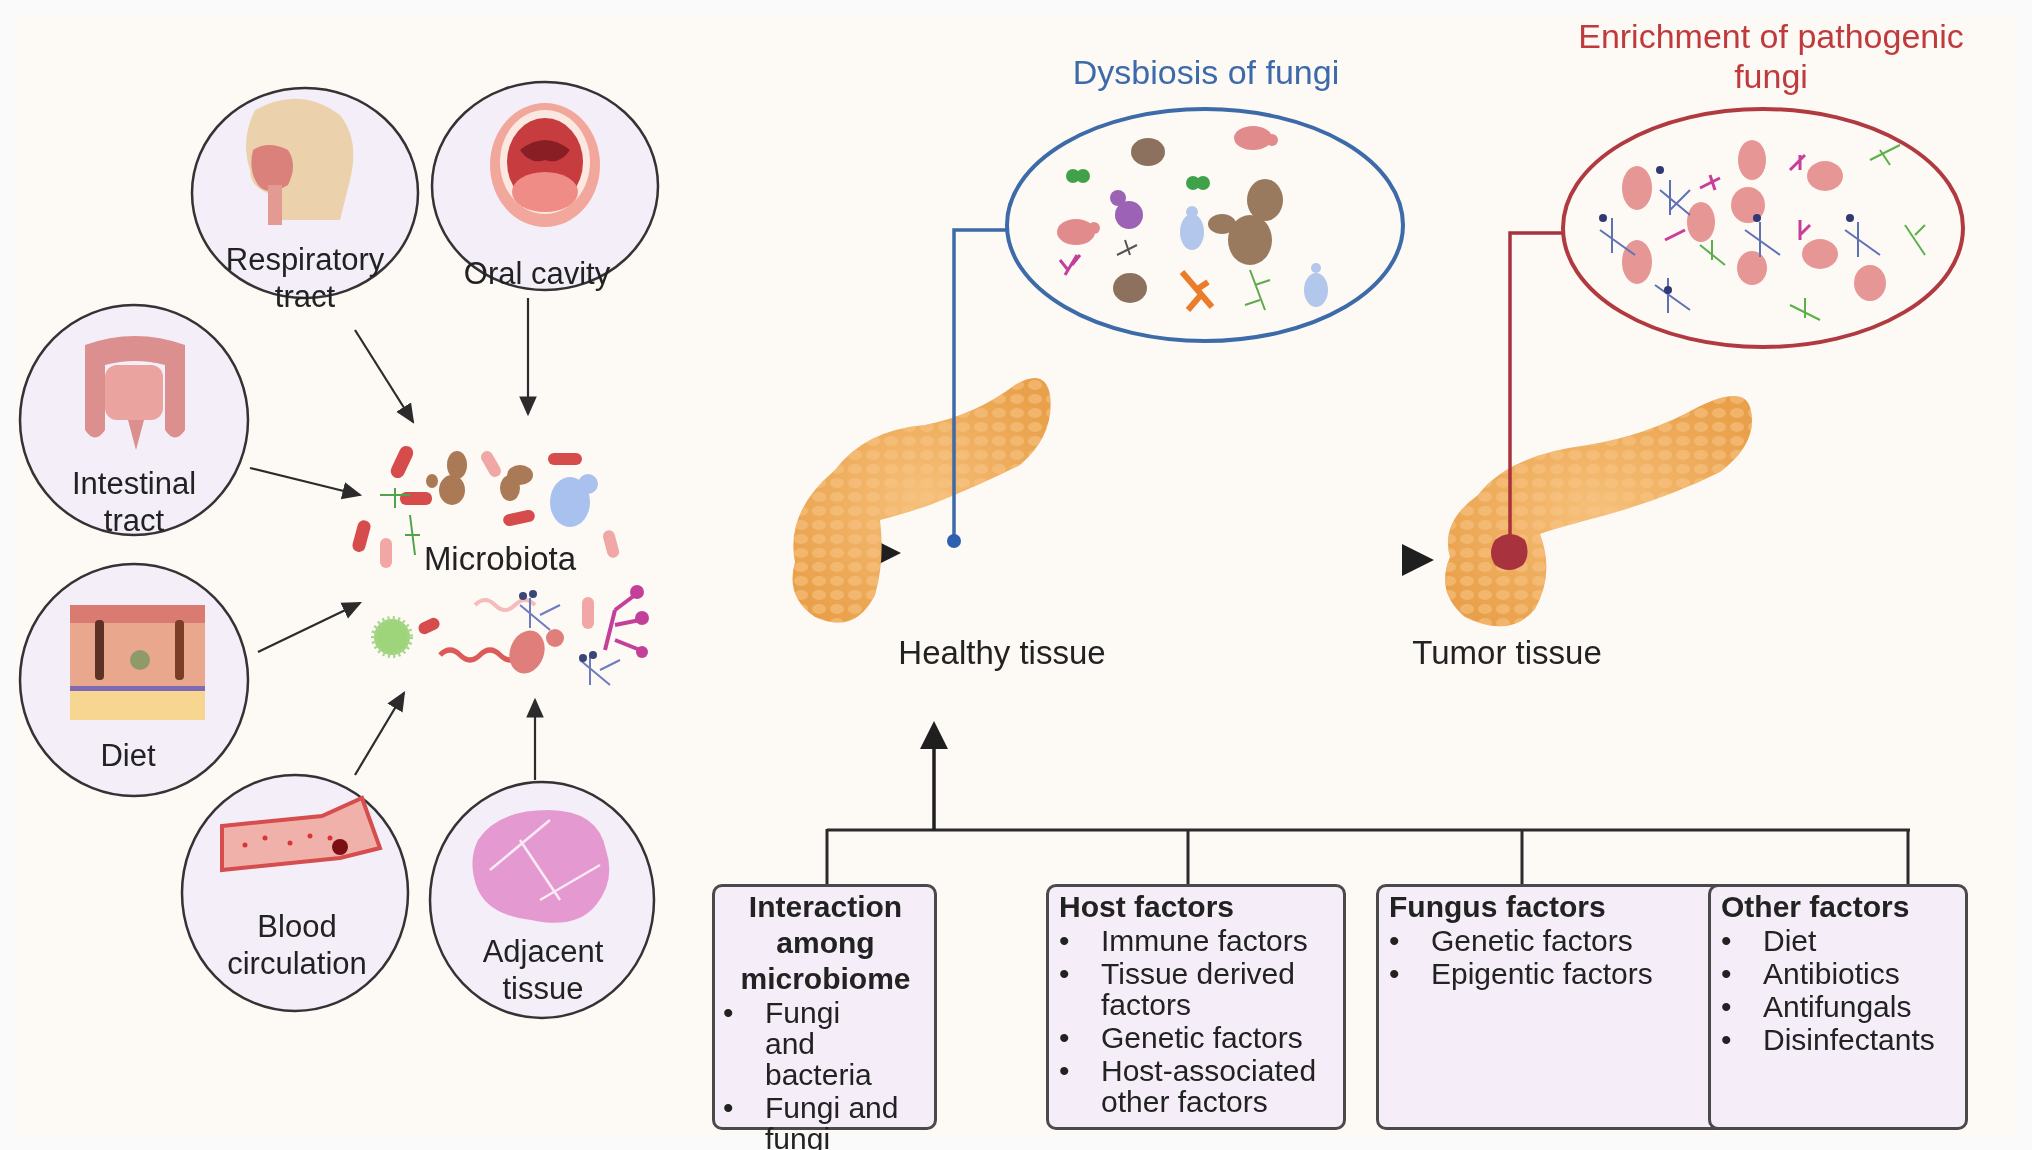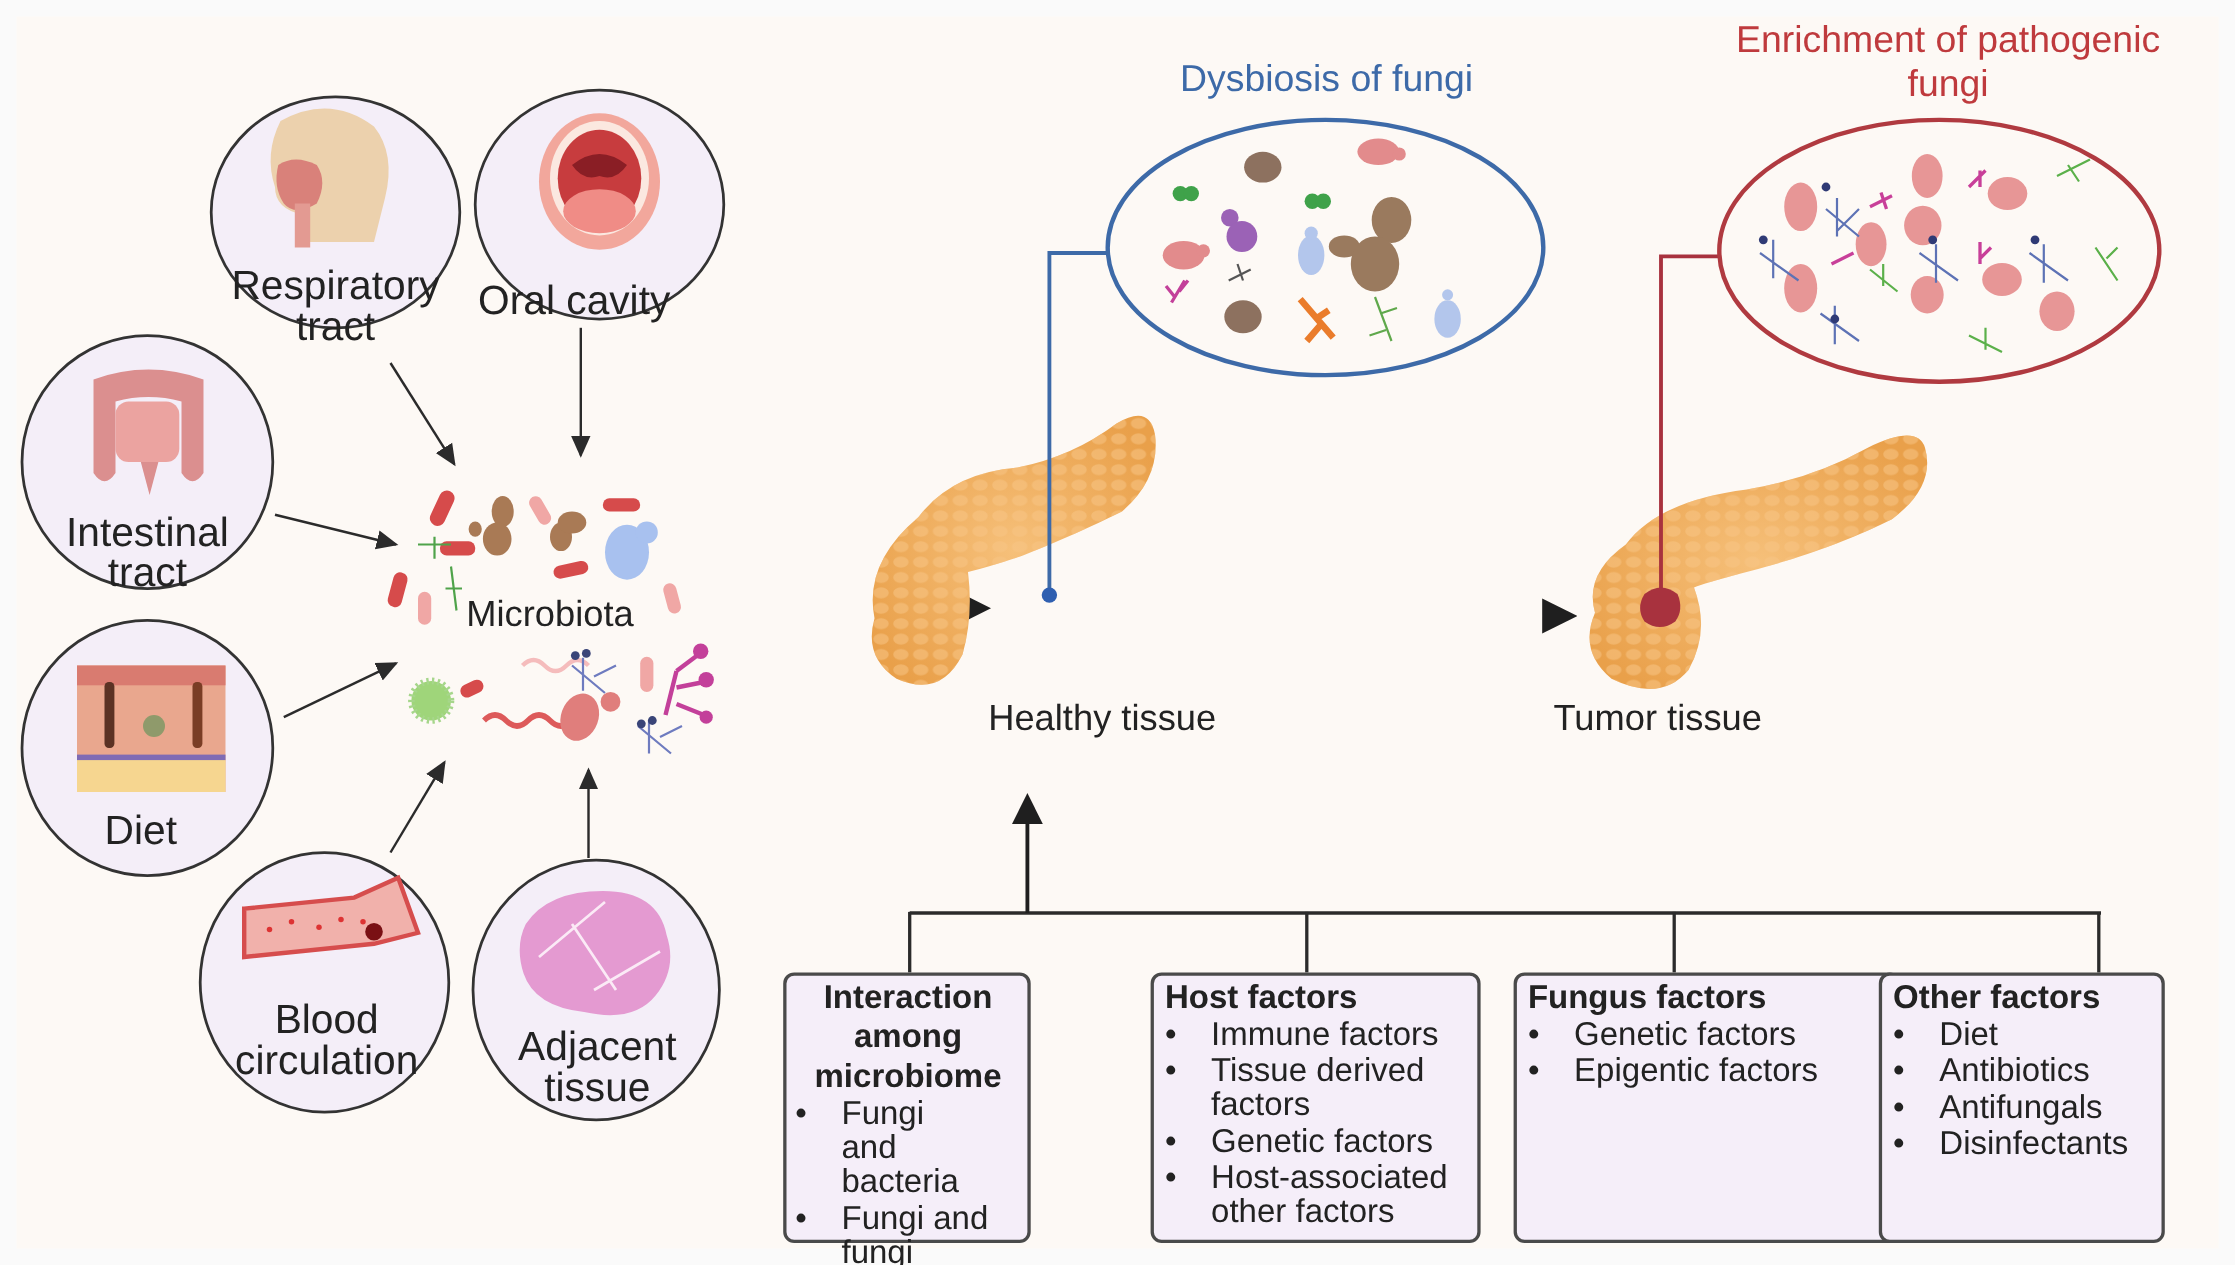--- a/index.html
+++ b/index.html
@@ -1,19 +1,19 @@
 <!DOCTYPE html>
 <html><head>
 <meta charset="utf-8">
 <style>
   html, body { margin:0; padding:0; background:#fafafa; }
   body { width:2032px; height:1150px; position:relative; overflow:hidden; font-family:"Liberation Sans", sans-serif; color:#1f1f1f; }
   #panel { position:absolute; left:15px; top:15px; width:2002px; height:1120px; background:#fdf9f5; }
   svg#diagram { position:absolute; left:0; top:0; }
-  .lbl { position:absolute; text-align:center; font-size:37px; line-height:37px; color:#222; transform:translate(-50%,-50%); white-space:nowrap; }
+  .lbl { position:absolute; text-align:center; font-size:31px; line-height:37px; color:#222; transform:translate(-50%,-50%); white-space:nowrap; }
   .title-blue { position:absolute; color:#3d6aa8; font-size:34px; line-height:40px; transform:translate(-50%,-50%); white-space:nowrap; }
   .title-red { position:absolute; color:#bf3a3d; font-size:34px; line-height:40px; transform:translateX(-50%); text-align:center; white-space:nowrap; }
   .tissue-label { position:absolute; font-size:33px; color:#222; transform:translate(-50%,-50%); white-space:nowrap; }
   .factor-box { position:absolute; top:884px; height:246px; background:#f5eef9; border:3px solid #4a4a4a; border-radius:10px; box-sizing:border-box; padding:2px 6px 0 10px; }
   .factor-box h3 { margin:0; font-size:30px; line-height:36px; font-weight:bold; color:#222; }
   .factor-box h3.center { text-align:center; }
   .factor-box ul { margin:0; padding:0; list-style:none; }
   .factor-box li { position:relative; padding-left:42px; font-size:30px; line-height:31px; color:#222; margin-bottom:2px; }
   .factor-box li::before { content:"•"; position:absolute; left:0; top:0; font-size:30px; }
 </style>
@@ -243,21 +243,21 @@
     <line x1="1522" y1="829" x2="1522" y2="884" stroke="#2b2b2b" stroke-width="3"></line>
     <line x1="1908" y1="829" x2="1908" y2="884" stroke="#2b2b2b" stroke-width="3"></line>
   </g>
   <line x1="934" y1="830" x2="934" y2="728" stroke="#1f1f1f" stroke-width="3.5" marker-end="url(#arrBig)"></line>
 </svg>
 
 <div class="lbl" style="left:305px;top:278px;">
   <div>Respiratory</div>
   <div>tract</div>
 </div>
-<div class="lbl" style="left:522px;top:273px;">
+<div class="lbl" style="left:537px;top:273px;">
   <div>Oral cavity</div>
 </div>
 <div class="lbl" style="left:134px;top:502px;">
   <div>Intestinal</div>
   <div>tract</div>
 </div>
 <div class="lbl" style="left:128px;top:755px;">
   <div>Diet</div>
 </div>
 <div class="lbl" style="left:297px;top:945px;">

